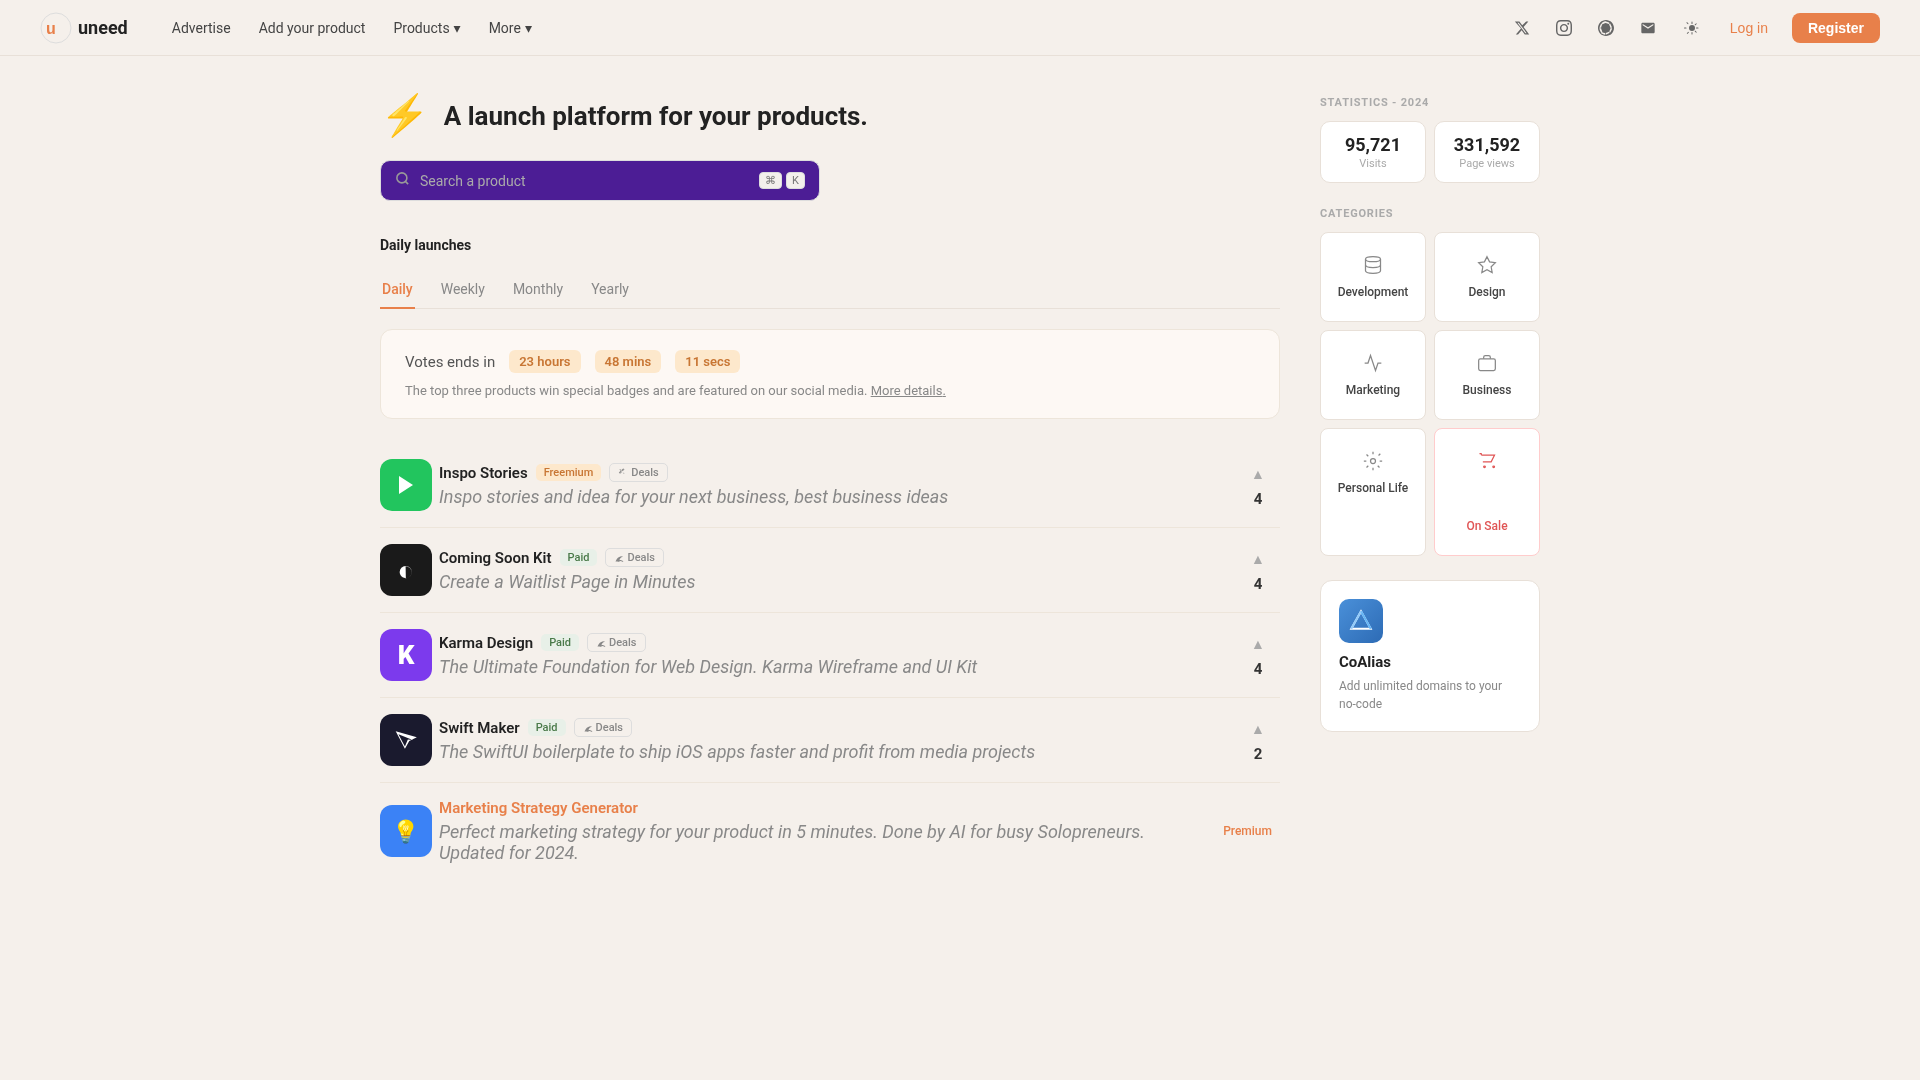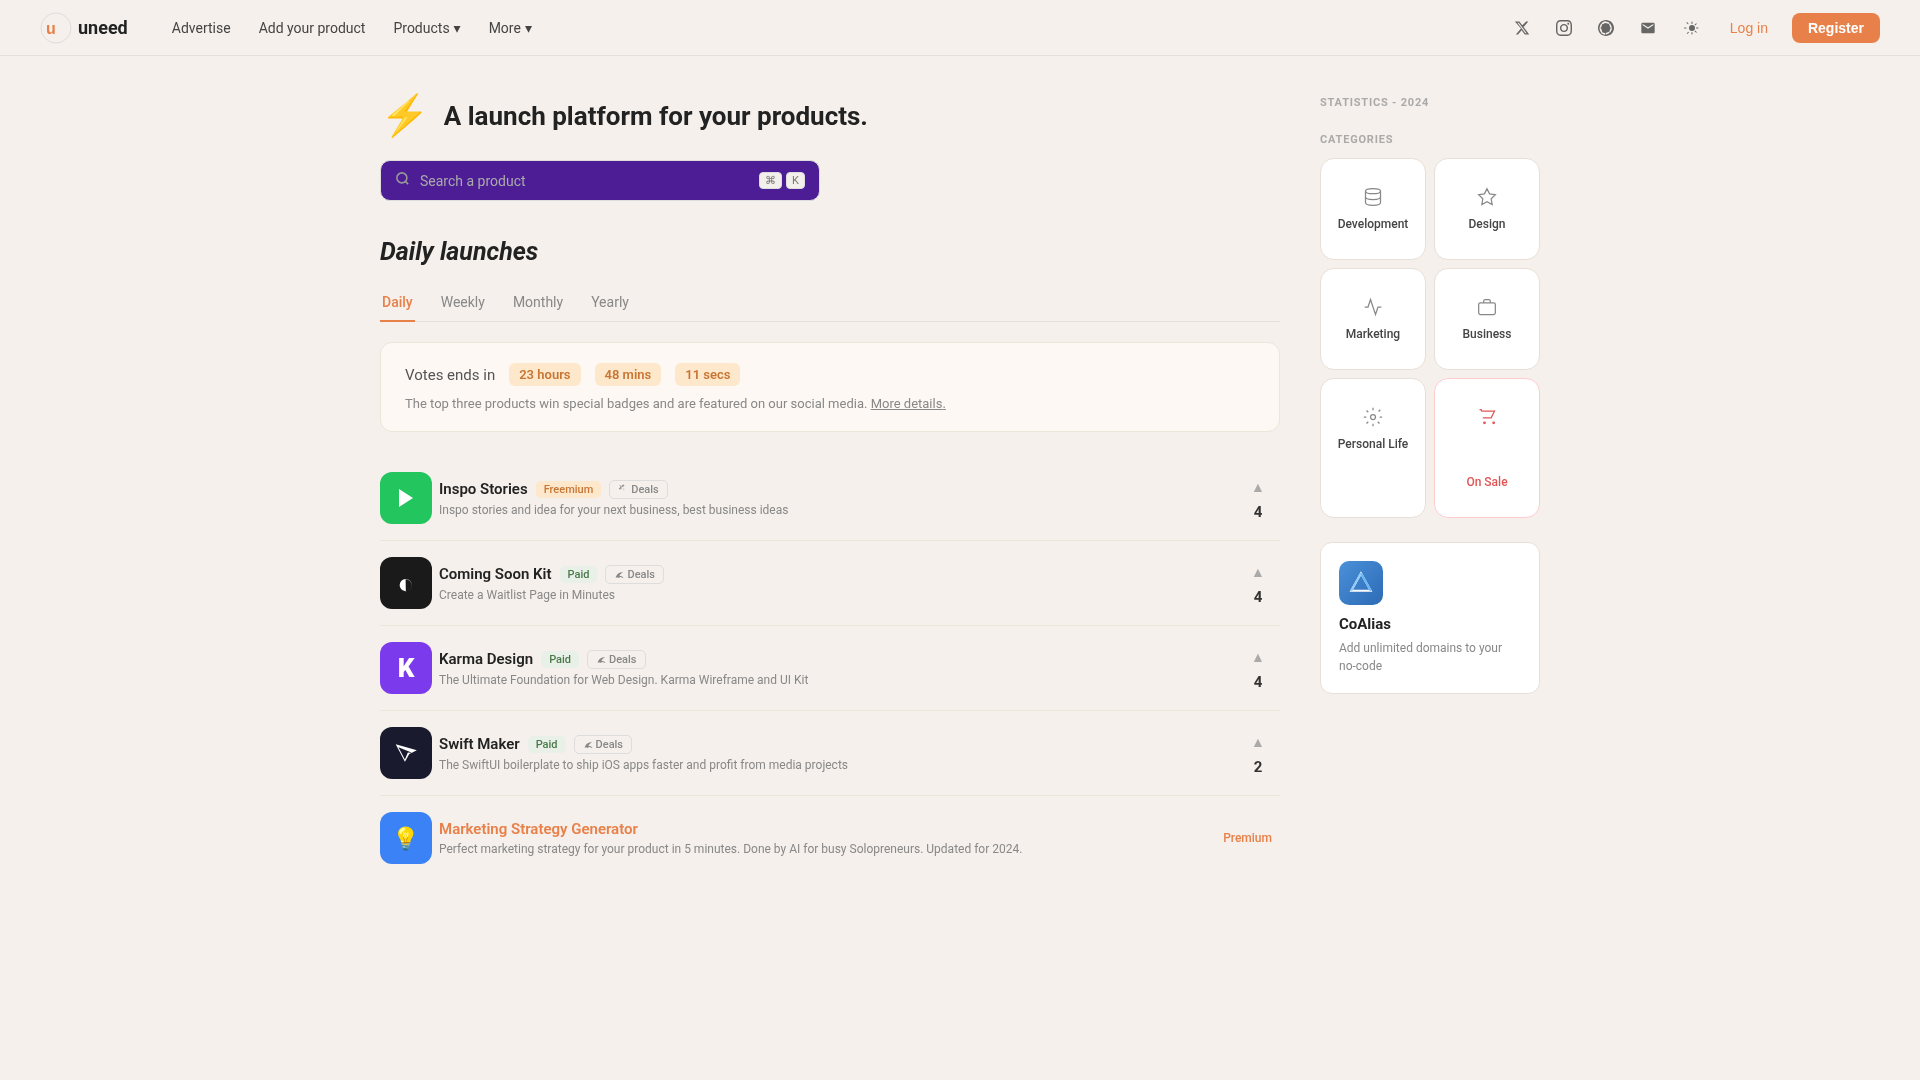--- a/index.html
+++ b/index.html
@@ -156,25 +156,24 @@
       background: #f3f0ec;
       border: 1px solid #ddd;
       border-radius: 4px;
       padding: 1px 5px;
       font-size: 11px;
       color: #777;
     }
 
     
     .section-title {
-      font-size: 25px;
+      font-size: 14px;
       font-weight: 700;
       color: #222;
       margin-bottom: 20px;
-      font-style: italic;
     }
 
     
     .tabs {
       display: flex;
       gap: 24px;
       margin-bottom: 20px;
       border-bottom: 1px solid #e8e0d8;
     }
     .tab {
@@ -275,22 +274,23 @@
     .badge-paid { background: #e8f0e8; color: #4a7a4a; }
     .badge-deals {
       background: transparent;
       border: 1px solid #ddd;
       color: #888;
       display: flex;
       align-items: center;
       gap: 3px;
     }
     .product-desc {
-      font-size: 12px;
+      font-size: 18px;
       color: #888;
+      font-style: italic;
     }
     .product-votes {
       display: flex;
       flex-direction: column;
       align-items: center;
       gap: 4px;
       min-width: 44px;
     }
     .vote-btn {
       width: 32px;
@@ -366,22 +366,22 @@
       margin-bottom: 12px;
     }
     .categories-grid {
       display: grid;
       grid-template-columns: 1fr 1fr;
       gap: 8px;
     }
     .category-card {
       background: white;
       border: 1px solid #e8e0d8;
-      border-radius: 14px;
-      padding: 28px 10px;
+      border-radius: 8px;
+      padding: 22px 10px;
       text-align: center;
       cursor: pointer;
       display: flex;
       flex-direction: column;
       align-items: center;
       gap: 6px;
     }
     .category-icon { font-size: 18px; color: #888; }
     .category-icon.red { color: #e05555; }
     .category-name {
@@ -634,20 +634,30 @@
 
     </div>
   </div>
 
   <div class="sidebar">
 
     <div class="stats-section">
       <div class="stats-header">
         <span>STATISTICS - 2024</span>
       </div>
+      <div class="stats-cards">
+        <div class="stat-card">
+          <div class="stat-value">95,721</div>
+          <div class="stat-label">Visits</div>
+        </div>
+        <div class="stat-card">
+          <div class="stat-value">331,592</div>
+          <div class="stat-label">Page views</div>
+        </div>
+      </div>
     </div>
 
     <div class="categories-section">
       <div class="categories-header">CATEGORIES</div>
       <div class="categories-grid">
         <div class="category-card">
           <div class="category-icon">
             <svg width="20" height="20" viewBox="0 0 24 24" fill="none" stroke="currentColor" stroke-width="1.5">
                 <ellipse cx="12" cy="5" rx="9" ry="3"></ellipse>
                 <path d="M3 5v14c0 1.66 4.03 3 9 3s9-1.34 9-3V5"></path>

